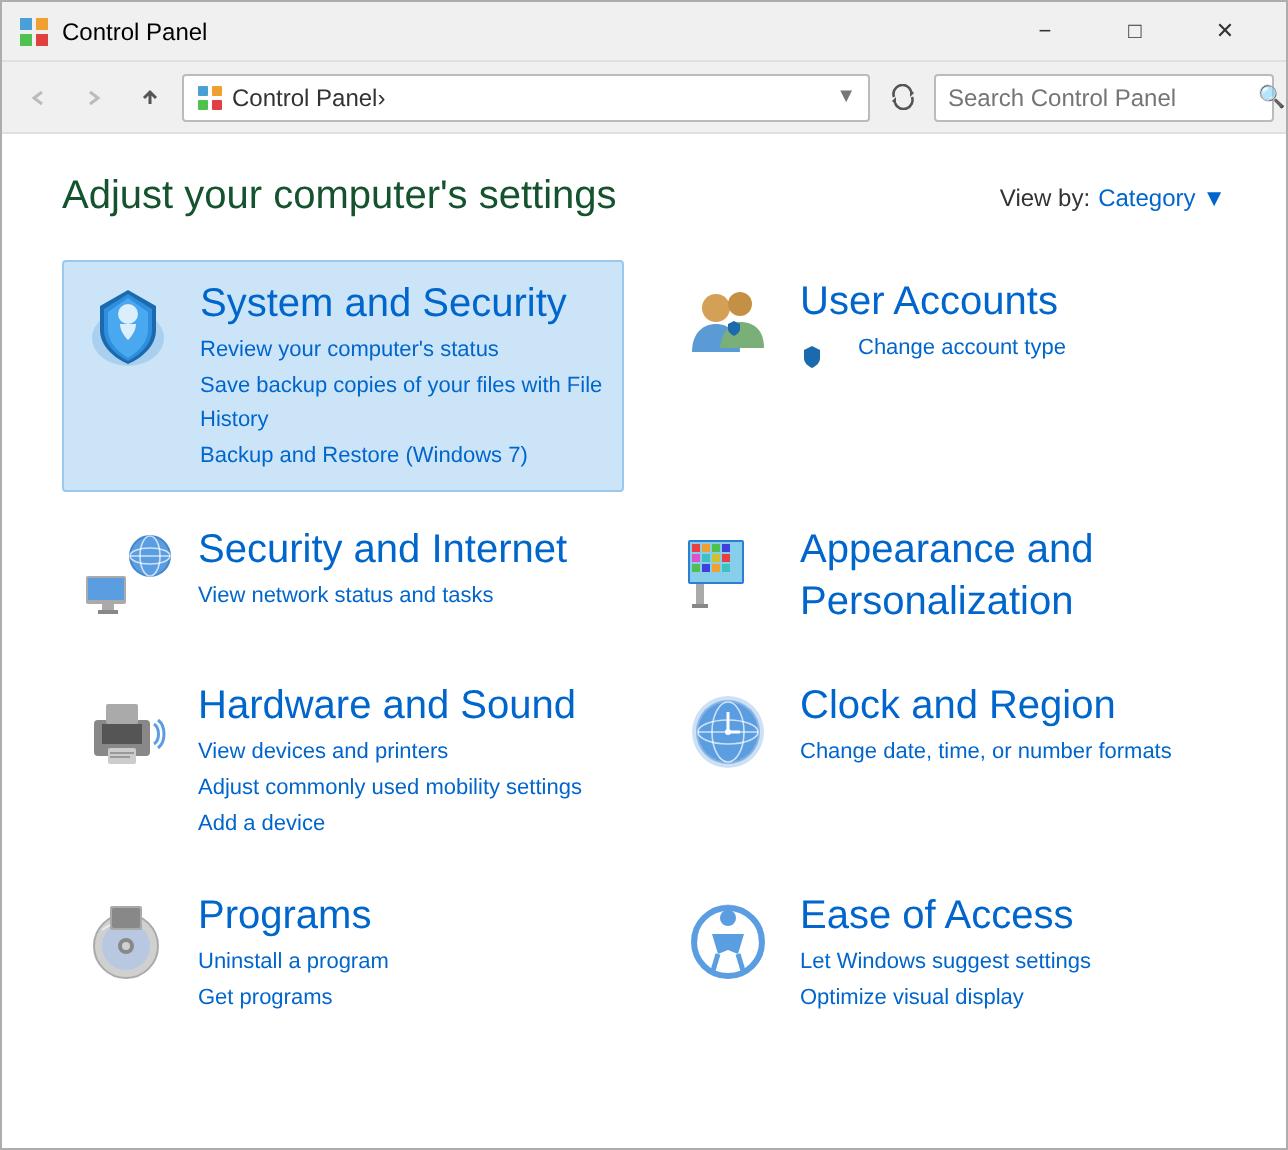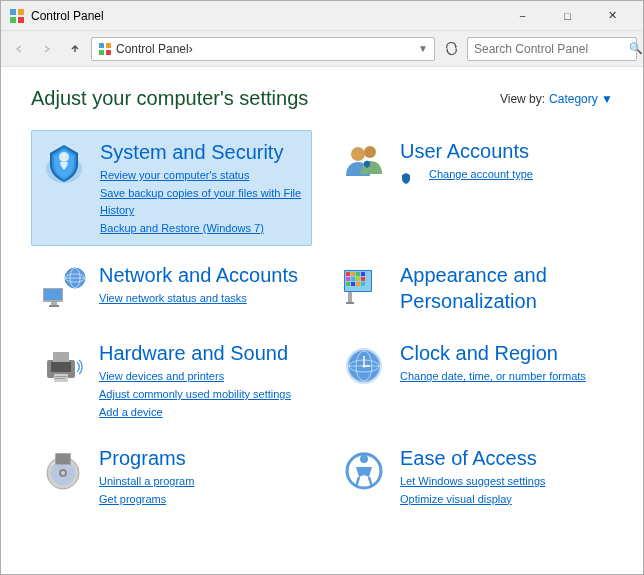--- a/index.html
+++ b/index.html
@@ -232,21 +232,20 @@
     .category-links {
       margin-top: 2px;
     }
 
     .category-link {
       display: block;
       font-size: 11px;
       color: #0066cc;
       cursor: pointer;
       line-height: 1.6;
-      text-decoration: underline;
     }
 
     .category-link.with-icon {
       display: flex;
       align-items: flex-end;
       gap: 17px;
     }
 
     
     svg { display: block; }
@@ -389,21 +388,21 @@
             <rect x="5" y="27" width="18" height="11" fill="#5b9de1"></rect>
             <rect x="12" y="40" width="6" height="3" fill="#aaa"></rect>
             <rect x="10" y="43" width="10" height="2" fill="#888"></rect>
             <circle cx="36" cy="16" r="10" fill="#5b9de1" stroke="#4488cc" stroke-width="1"></circle>
             <ellipse cx="36" cy="16" rx="5" ry="10" fill="none" stroke="white" stroke-width="0.8" opacity="0.7"></ellipse>
             <line x1="26" y1="16" x2="46" y2="16" stroke="white" stroke-width="0.8" opacity="0.7"></line>
             <ellipse cx="36" cy="16" rx="10" ry="4" fill="none" stroke="white" stroke-width="0.8" opacity="0.7"></ellipse>
           </svg>
         </div>
         <div class="category-info">
-          <div class="category-name">Network and Accounts</div>
+          <div class="category-name">Security and Internet</div>
           <div class="category-links">
             <a class="category-link">View network status and tasks</a>
           </div>
         </div>
       </div>
 
       <div class="category-item">
         <div class="category-icon">
           <svg width="48" height="48" viewBox="0 0 48 48">
             <rect x="4" y="8" width="28" height="22" rx="1" fill="#2a7fd4"></rect>

